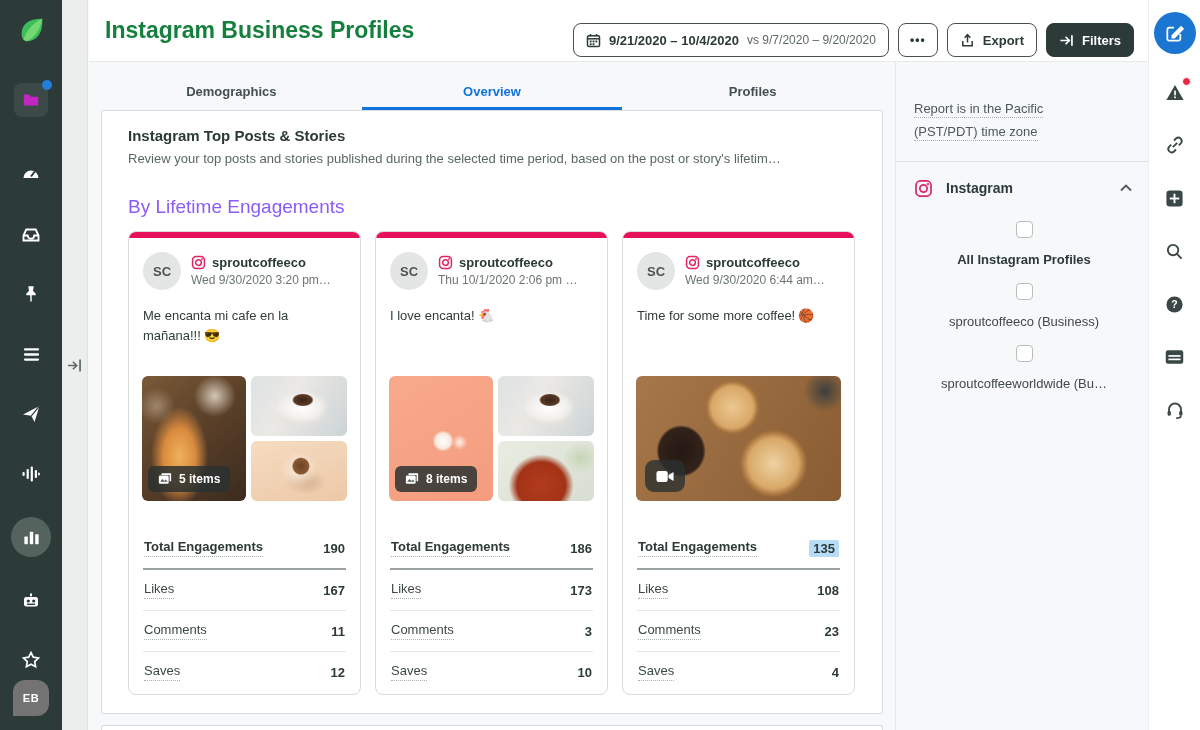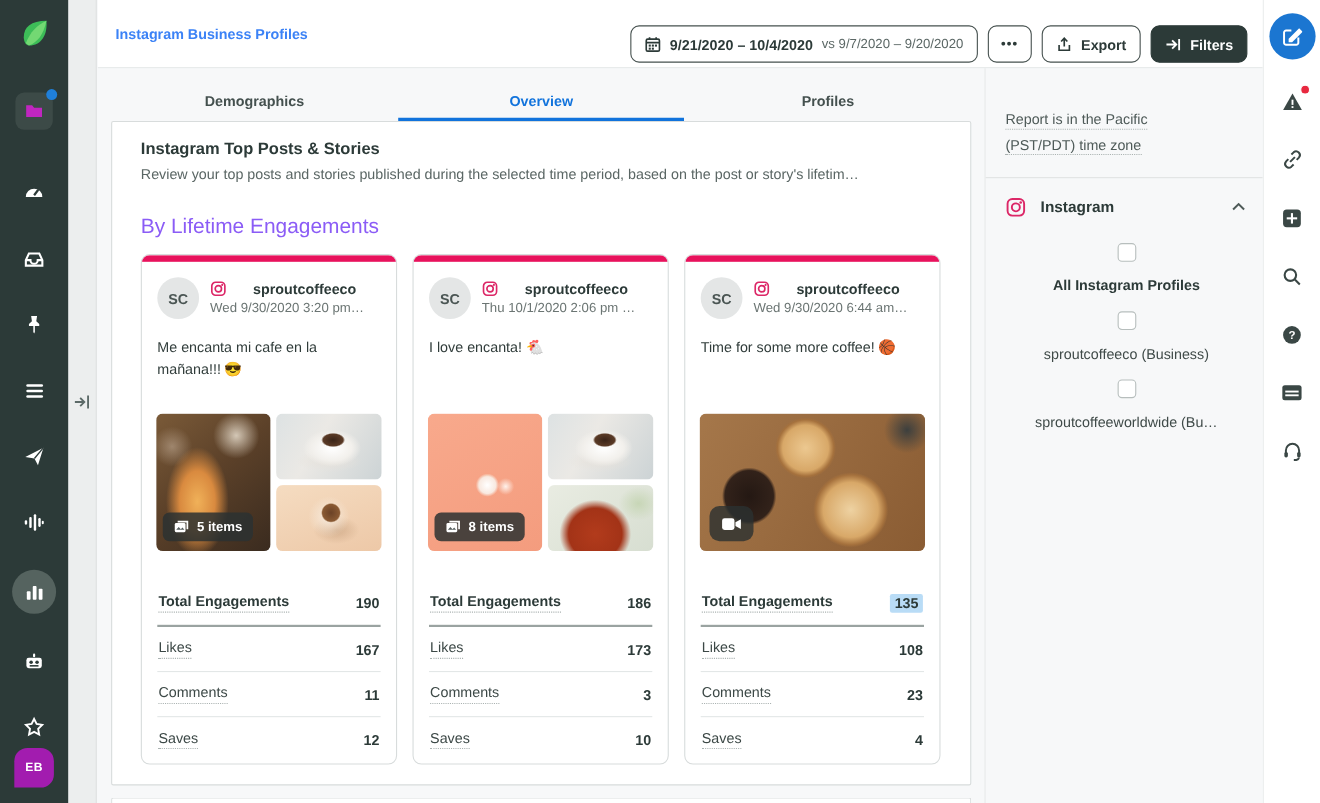--- a/index.html
+++ b/index.html
@@ -10,32 +10,32 @@
   
   .left-rail { position:absolute; left:0; top:0; width:62px; height:730px; background:#2c3a38;
     display:flex; flex-direction:column; align-items:center; z-index:5; }
   .logo-wrap { margin-top:15px; }
   .folder-wrap { margin-top:34px; position:relative; width:34px; height:34px; background:#3c4a47;
     border-radius:8px; display:flex; align-items:center; justify-content:center; }
   .notif-dot { position:absolute; top:-3px; right:-4px; width:10px; height:10px; border-radius:50%; background:#1f7fd9; }
   .rail-nav { margin-top:40px; display:flex; flex-direction:column; align-items:center; gap:26px; }
   .rail-icon { width:34px; height:34px; display:flex; align-items:center; justify-content:center; border-radius:50%; cursor:pointer; }
   .rail-icon.active { background:#55635f; width:40px; height:40px; }
-  .eb-badge { position:absolute; bottom:14px; left:13px; width:36px; height:36px; background:#a21caf;
+  .eb-badge { position:absolute; bottom:14px; left:13px; width:36px; height:36px; background:#737373;
     border-radius:12px 12px 12px 0; color:#fff; font-size:11px; font-weight:bold;
     display:flex; align-items:center; justify-content:center; letter-spacing:0.5px; cursor:pointer; }
 
   
   .gutter { position:absolute; left:62px; top:0; width:26px; height:730px; background:#eceeee; border-right:1px solid #dfe2e2; }
   .expand-toggle { position:absolute; top:358px; left:5px; cursor:pointer; }
 
   
   .main { position:absolute; left:89px; top:0; width:1059px; height:730px; }
   .topbar { height:62px; background:#fff; border-bottom:1px solid #e6e9e9; display:flex; align-items:center; padding:0 14px 0 16px; }
-  .page-title { font-size:13px; font-weight:bold; color:#3b82f6; margin-right:auto; }
+  .page-title { font-size:23px; font-weight:bold; color:#15803d; margin-right:auto; }
   .btn { display:flex; align-items:center; gap:8px; border:1px solid #46514f; border-radius:8px; background:#fff;
     height:34px; padding:0 12px; font-size:13px; font-weight:bold; color:#2c3a38; cursor:pointer; white-space:nowrap;margin-top:19px; }
   .btn + .btn { margin-left:9px; }
   .btn .compare { font-weight:normal; font-size:12px; color:#5c6866; }
   .btn-more { width:40px; justify-content:center; letter-spacing:1px; font-size:12px; padding:0; }
   .btn-filters { background:#2c3a38; color:#fff; border-color:#2c3a38; }
 
   .content-row { display:flex; height:668px; }
   .report-area { width:806px; padding:9px 0 0 12px; }
 
@@ -50,21 +50,21 @@
   .group-label { font-size:19px; color:#8b5cf6; margin:12px 0 13px; }
 
   .posts { display:flex; gap:14px; }
   .post-card { width:233px; height:464px; border:1px solid #d8dcdc; border-radius:8px; background:#fff;
     overflow:hidden; display:flex; flex-direction:column; }
   .post-bar { height:6px; background:#e8125c; flex:none; }
   .post-head { display:flex; gap:10px; padding:14px 14px 6px; align-items:center; }
   .avatar { width:38px; height:38px; border-radius:50%; background:#e4e6e6; color:#4a5553; font-weight:bold;
     font-size:13px; display:flex; align-items:center; justify-content:center; flex:none; }
   .user-col { display:flex; flex-direction:column; min-width:0; }
-  .user-row { display:flex; align-items:center; gap:24px; }
+  .user-row { display:flex; align-items:center; gap:6px; }
   .username { font-size:13px; font-weight:bold; color:#2c3a38; }
   .timestamp { font-size:12px; color:#6b7573; margin-top:3px; white-space:nowrap; }
   .post-text { padding:10px 14px 0; font-size:13px; color:#303c3a; line-height:1.5; height:72px; }
   .post-media { position:relative; margin:8px 13px 0; height:125px; }
   .media-grid { display:grid; grid-template-columns:104px 1fr; grid-template-rows:60px 60px; gap:5px; height:125px; }
   .img { border-radius:6px; }
   .m-big { grid-row:1/3; height:125px; }
   .media-single { height:125px; border-radius:6px; }
   .badge-items { position:absolute; left:6px; bottom:9px; background:rgba(43,49,49,0.85); color:#fff;
     font-size:12px; font-weight:bold; padding:6px 10px; border-radius:6px; display:flex; gap:7px; align-items:center; }

